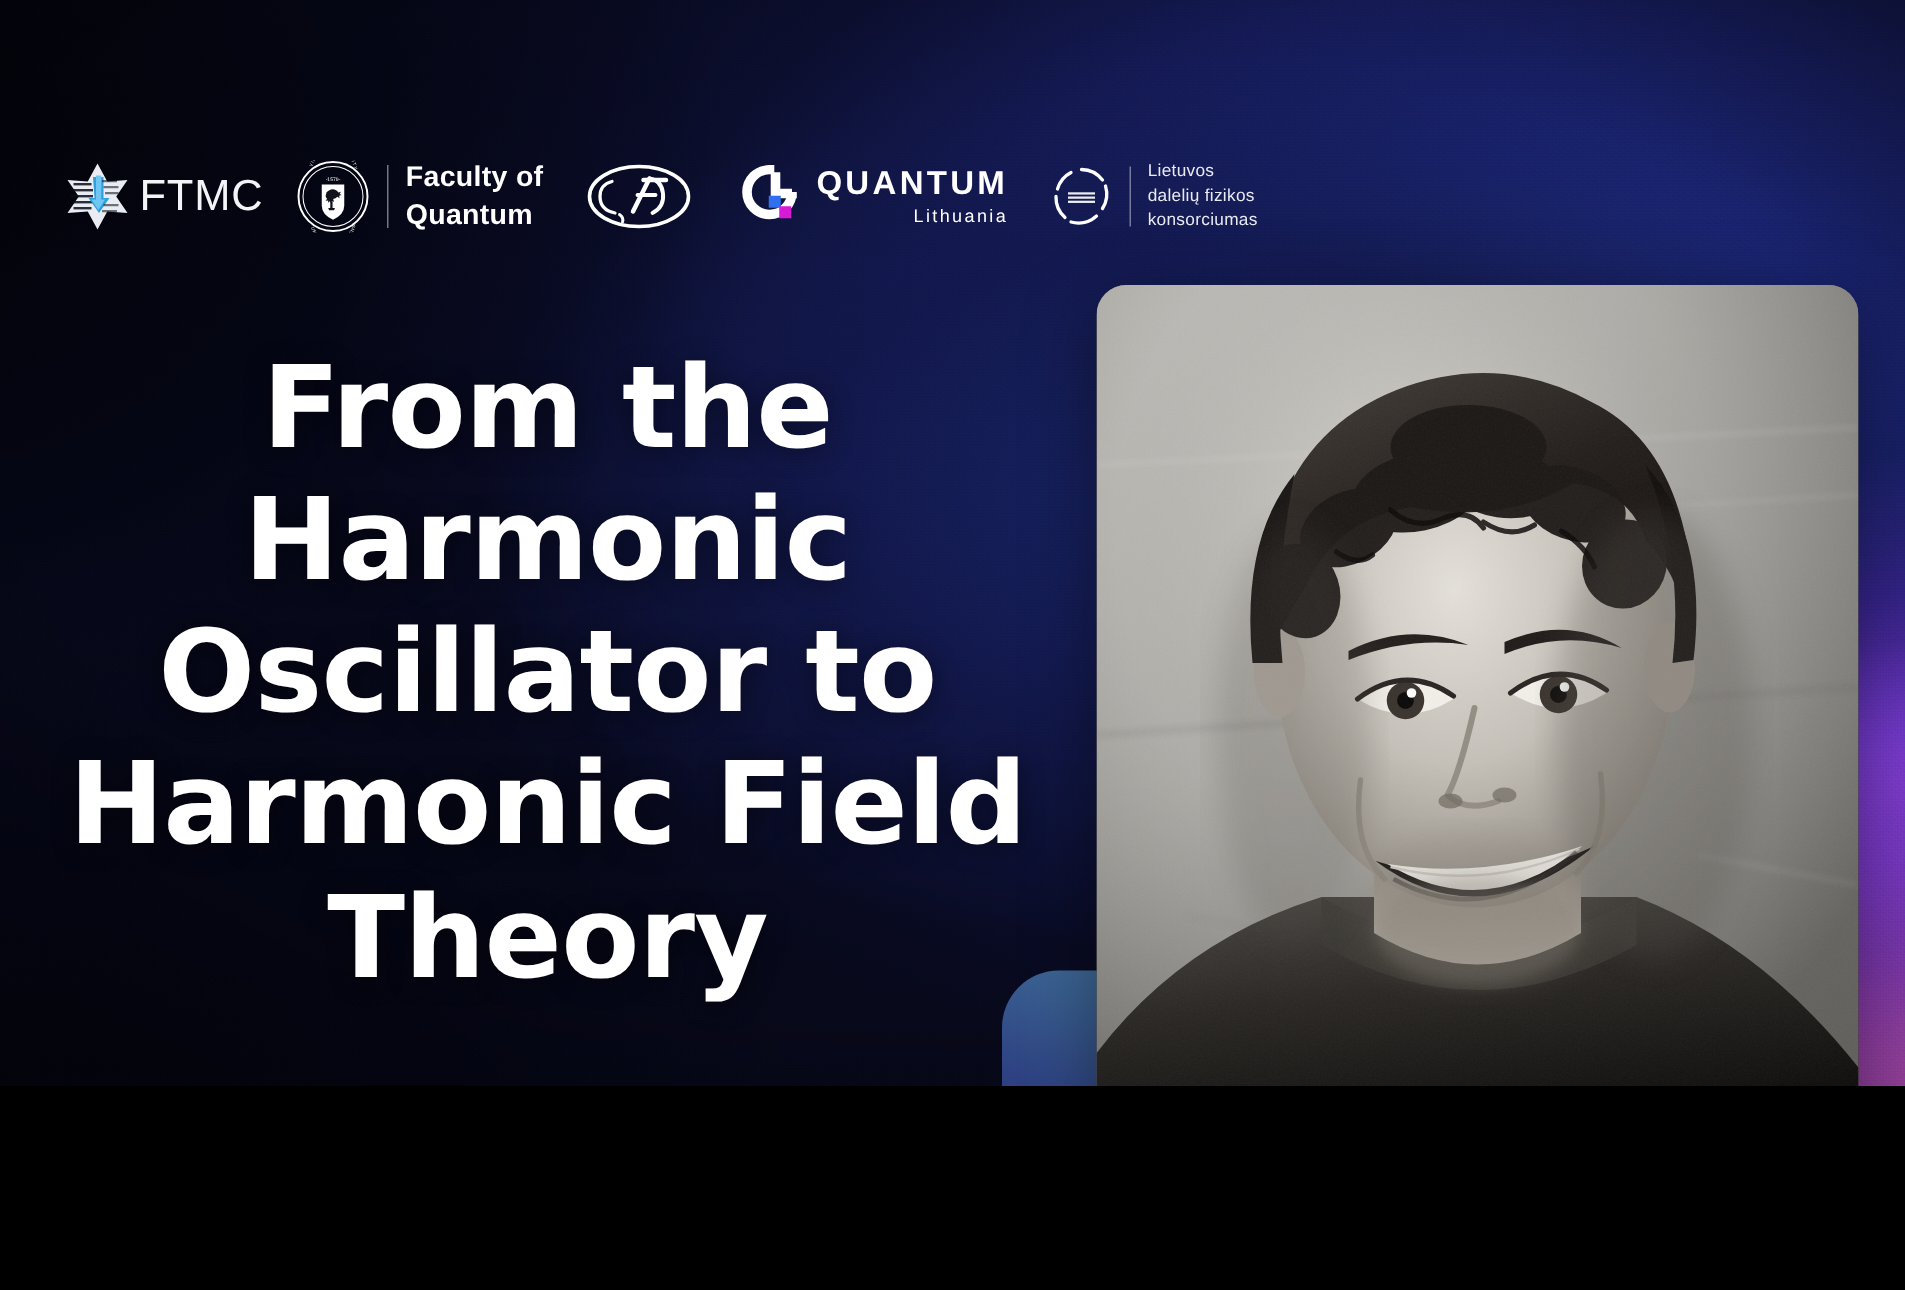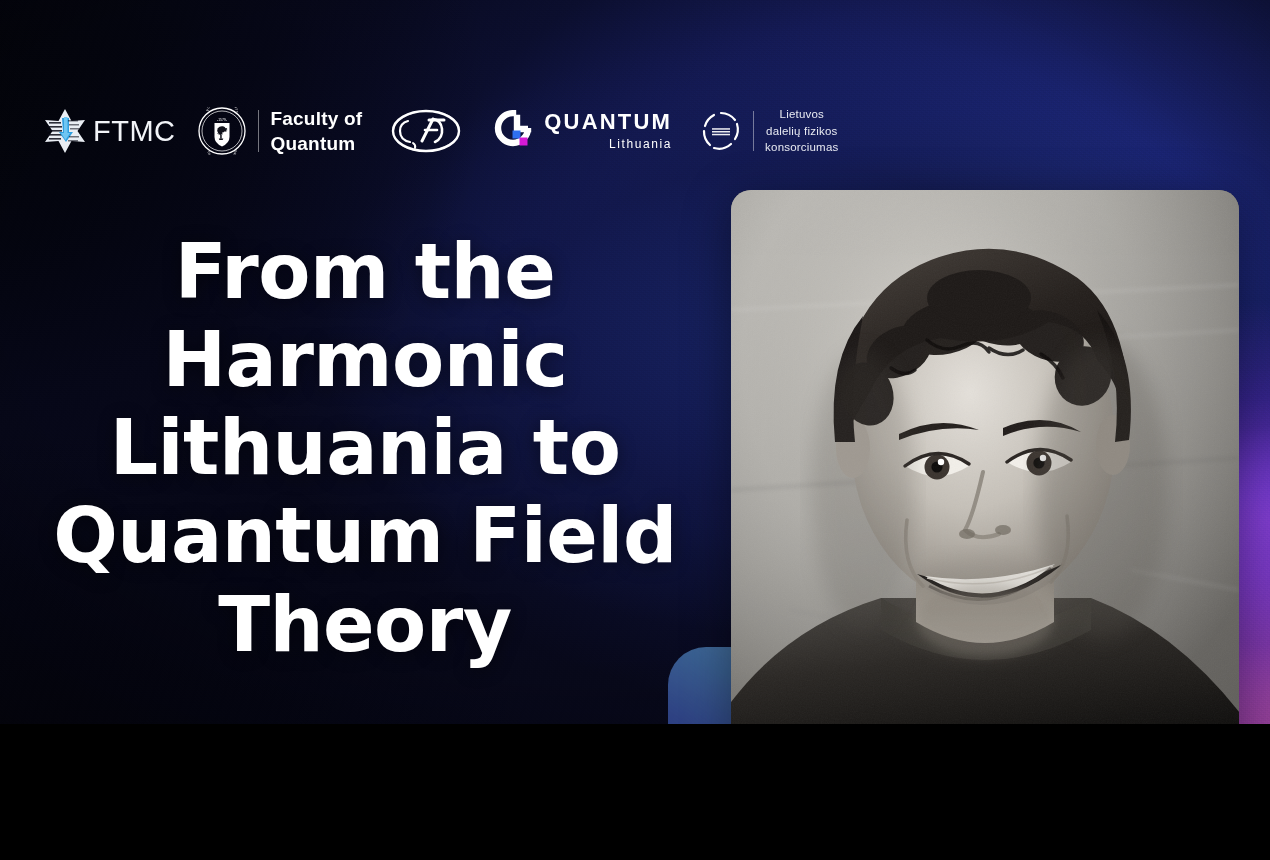--- a/index.html
+++ b/index.html
@@ -112,21 +112,21 @@
     line-height: 1;
   }
   .q-sub {
     color: #fff;
     font-size: 12px;
     letter-spacing: 1.6px;
     align-self: flex-end;
     margin-top: 4px;
   }
 
-  .logo-ldfk { gap: 11px; text-align: center; }
+  .logo-ldfk { gap: 11px; }
   .ldfk-mark { width: 42px; height: 42px; }
   .ldfk-divider { width: 1px; height: 40px; background: rgba(255,255,255,.42); }
   .ldfk-text {
     color: #e8eaf2;
     font-size: 11.5px;
     line-height: 1.45;
     letter-spacing: .2px;
   }
 
   
@@ -308,21 +308,21 @@
       </span>
       <span class="ldfk-divider"></span>
       <span class="ldfk-text">
         <span>Lietuvos</span><br>
         <span>dalelių fizikos</span><br>
         <span>konsorciumas</span>
       </span>
     </div>
   </div>
 
-  <div class="title">From the Harmonic Lithuania to Quantum Field Theory</div>
+  <div class="title">From the Harmonic Oscillator to Harmonic Field Theory</div>
 
   <div class="deco-square"></div>
 
   <div class="portrait">
     <svg viewBox="0 0 508 580" preserveAspectRatio="xMidYMid slice">
       <defs>
         <linearGradient id="wall" x1="0" y1="0" x2="1" y2="1">
           <stop offset="0%" stop-color="#c9c7c2"></stop>
           <stop offset="35%" stop-color="#b2b0ab"></stop>
           <stop offset="70%" stop-color="#8e8c88"></stop>

